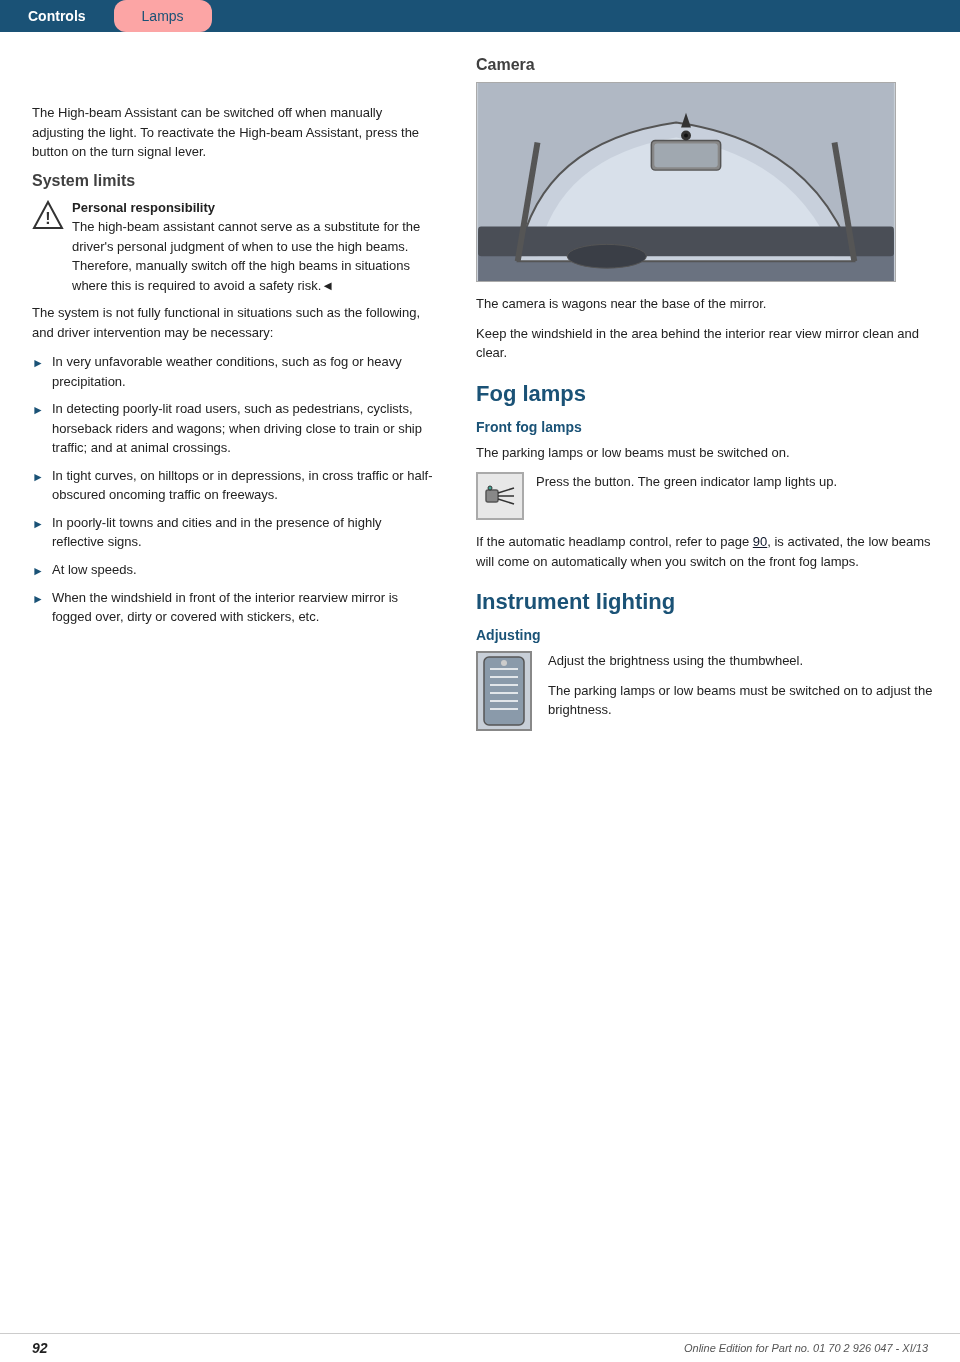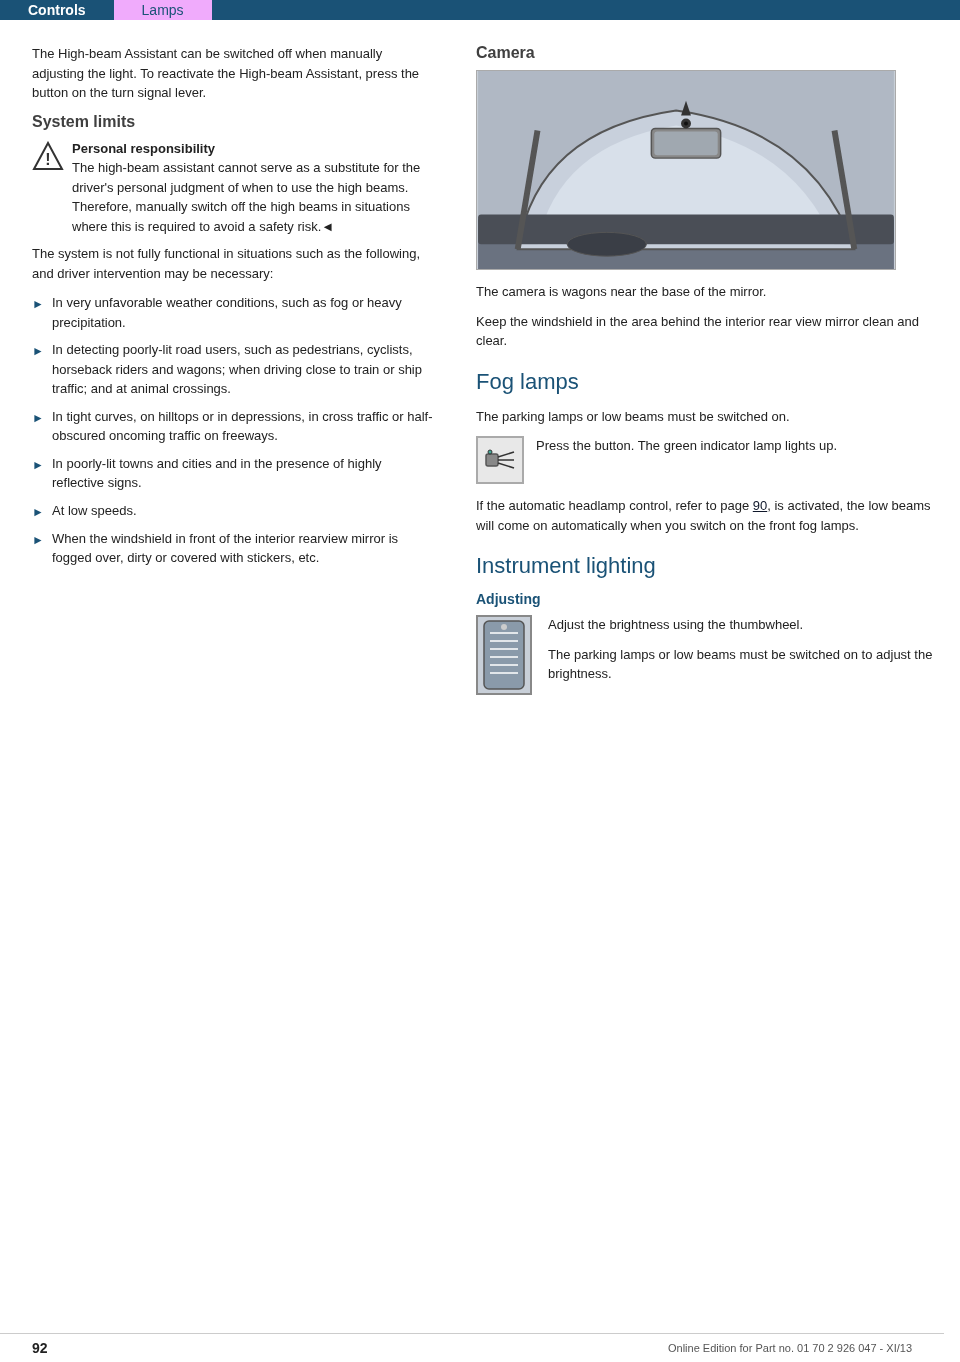--- a/index.html
+++ b/index.html
@@ -9,72 +9,74 @@
       background: #fff;
       width: 960px;
       min-height: 1362px;
       color: #222;
       position: relative;
     }
 
     
     .header {
       display: flex;
-      height: 20px;
+      height: 32px;
       background: #1a5276;
     }
     .tab-active {
       background: #1a5276;
       color: #fff;
       font-weight: bold;
       padding: 0 28px;
       display: flex;
       align-items: center;
       font-size: 14px;
     }
     .tab-inactive {
-      background: #f0abfc;
+      background: #fca5a5;
       color: #1a5276;
       padding: 0 28px;
       display: flex;
       align-items: center;
       font-size: 14px;
       cursor: pointer;
+      border-radius: 12px;
     }
 
     
     .content {
       display: flex;
       padding: 24px 0 0 0;
     }
 
     
     .left-col {
       width: 460px;
       padding: 0 24px 0 32px;
+      margin-top: 47px;
     }
 
     
     .right-col {
       width: 500px;
       padding: 0 24px 0 16px;
     }
 
     
     .section-header-blue {
       color: #404040;
       font-size: 16px;
       font-weight: bold;
       margin-bottom: 8px;
     }
 
     .section-header-large {
       color: #1a5276;
       font-size: 22px;
-      font-weight: normal;
+      font-weight: bold;
       margin-bottom: 12px;
       margin-top: 18px;
     }
 
     .section-header-sub {
       color: #1a5276;
       font-size: 14px;
       font-weight: bold;
       margin-bottom: 8px;
     }
@@ -176,26 +178,27 @@
       align-items: center;
       justify-content: center;
       flex-direction: column;
     }
 
     
     .footer {
       position: absolute;
       bottom: 0;
       left: 0;
-      right: 16px;
+      right: 0;
       display: flex;
       justify-content: space-between;
       align-items: center;
       padding: 6px 32px;
       border-top: 1px solid #ccc;
+      font-style: italic;
     }
     .page-number {
       font-weight: bold;
       font-size: 14px;
     }
     .footer-text {
       font-size: 11px;
       color: #555;
     }
 
@@ -299,20 +302,21 @@
         </svg>
       </div>
 
       <p>The camera is wagons near the base of the mirror.</p>
       <p>Keep the windshield in the area behind the interior rear view mirror clean and clear.</p>
     </div>
 
     <div>
       <div class="section-header-large">Fog lamps</div>
 
+      <div class="section-header-sub">Front fog lamps</div>
 
       <p>The parking lamps or low beams must be switched on.</p>
 
       <div class="inline-block">
         <div class="button-icon">
           <svg width="36" height="36" viewBox="0 0 36 36">
 
             <rect x="4" y="12" width="12" height="12" rx="2" fill="#888" stroke="#555" stroke-width="1.5"></rect>
             <line x1="16" y1="15" x2="32" y2="10" stroke="#333" stroke-width="1.5"></line>
             <line x1="16" y1="18" x2="32" y2="18" stroke="#333" stroke-width="1.5"></line>

